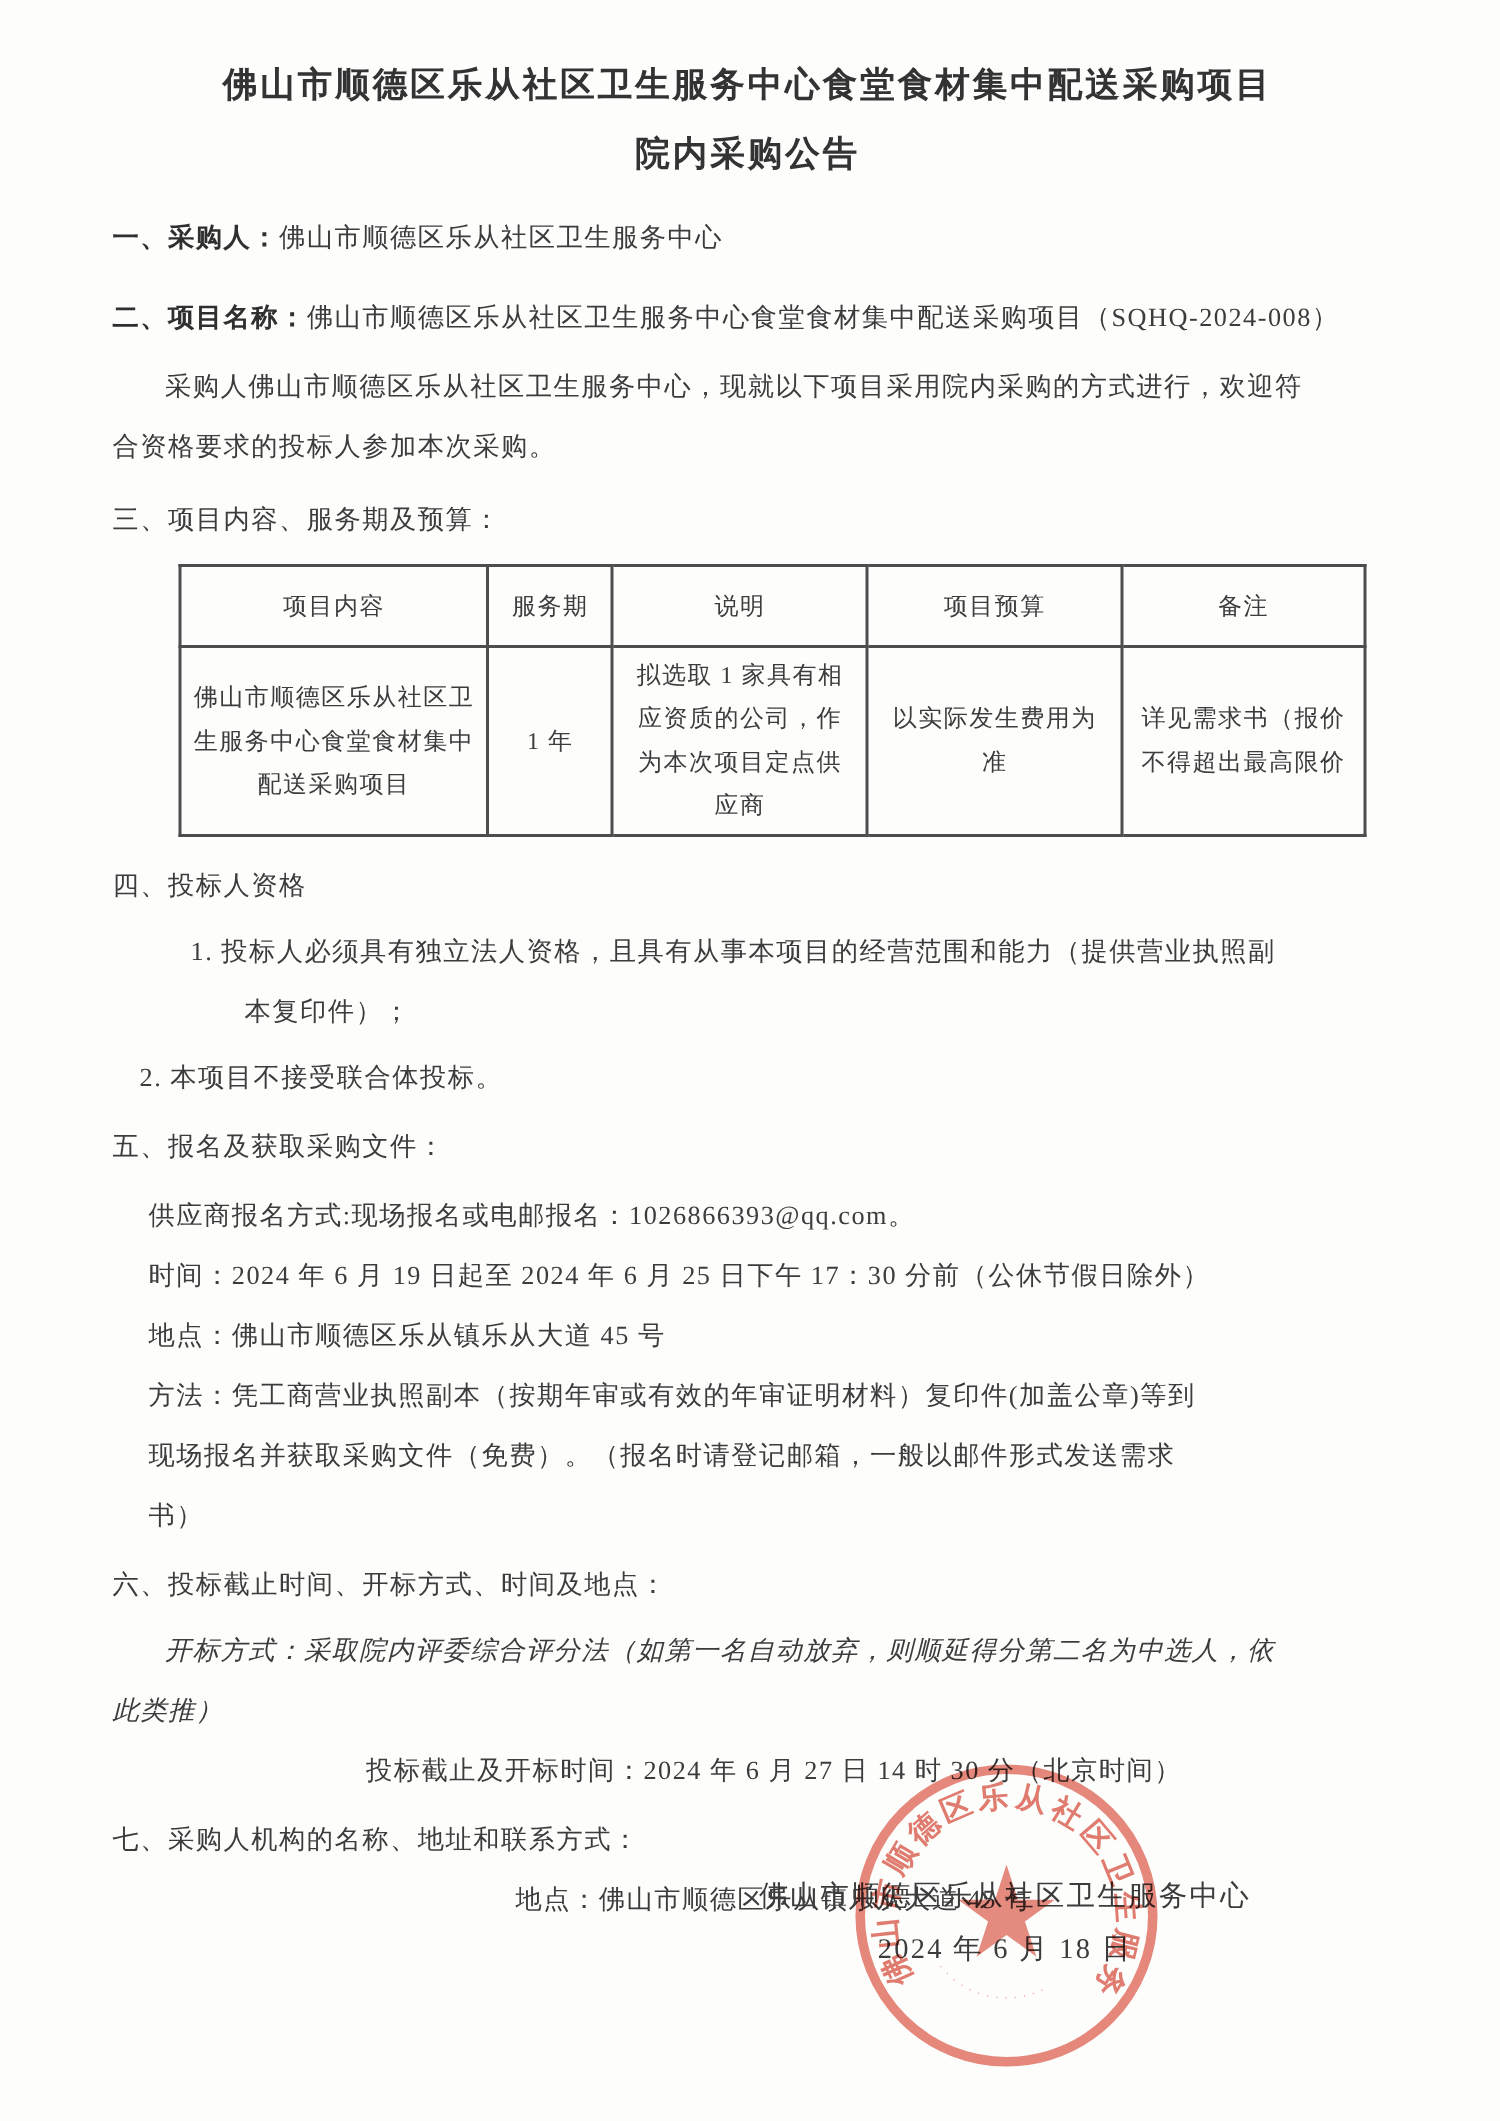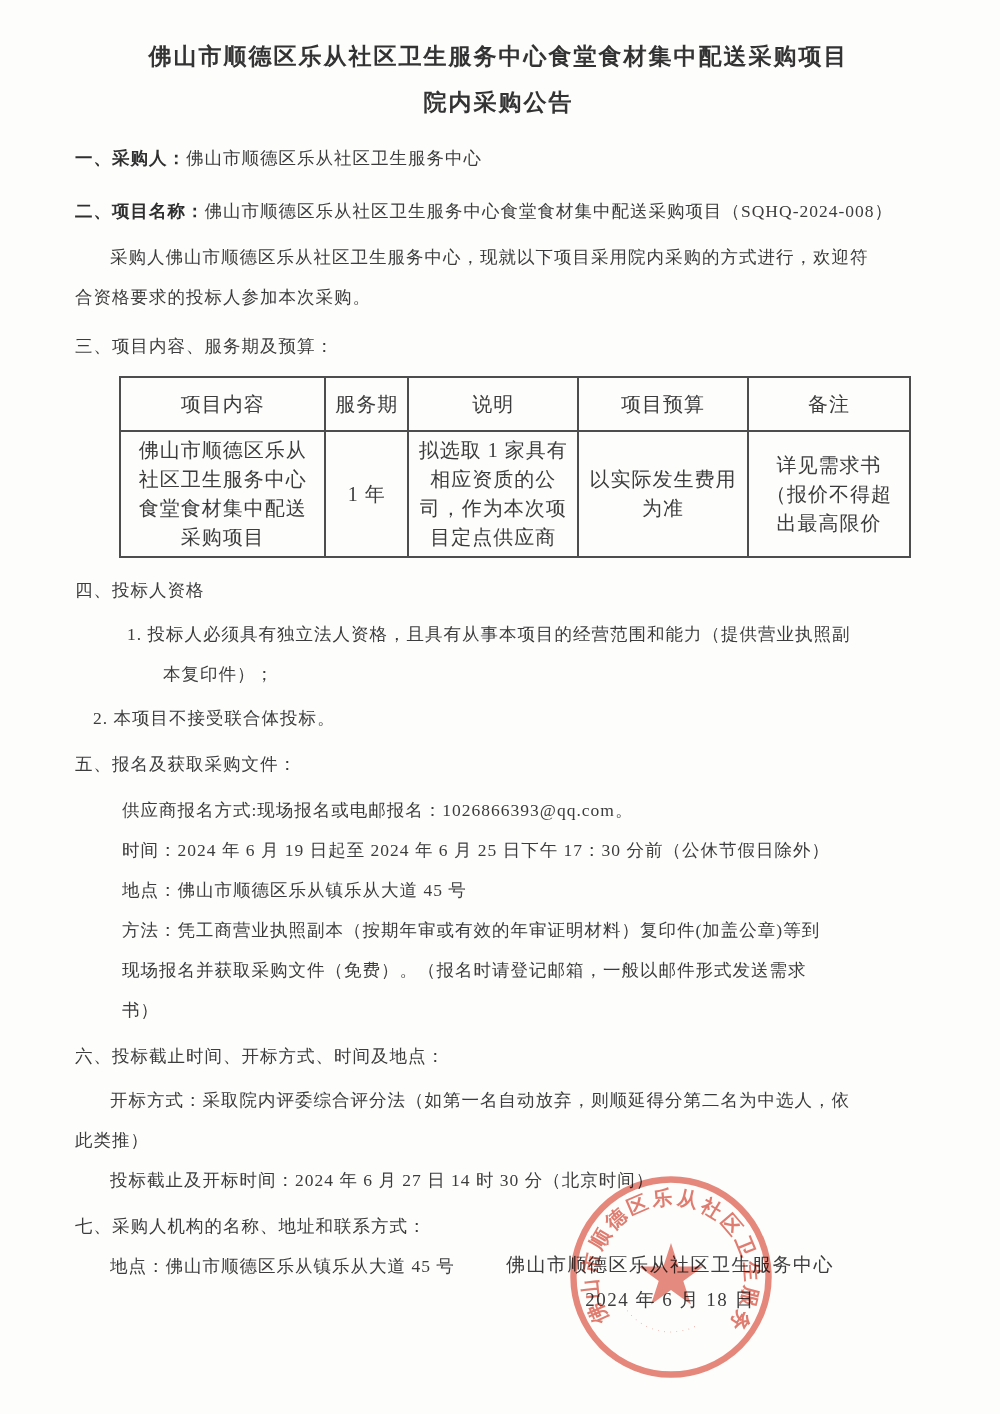--- a/index.html
+++ b/index.html
@@ -25,32 +25,32 @@
   .sec{margin-top:9px;}
   .lbl{font-weight:bold;color:#2f2f2f;}
   .intro{width:800px;text-indent:35px;margin-top:6px;}
   .u{text-underline-offset:4px;}
   table.ptable{
     border-collapse:collapse;margin:10px 0 0 44px;width:792px;
     table-layout:fixed;
   }
   table.ptable th,table.ptable td{
     border:2px solid #4d4d4d;text-align:center;vertical-align:middle;
-    font-size:20px;font-weight:normal;letter-spacing:1px;color:#3c3c3c;
+    font-size:16px;font-weight:normal;letter-spacing:1px;color:#3c3c3c;
     padding:4px 8px;line-height:29px;
   }
   table.ptable th{height:44px;}
   table.ptable td{height:114px;}
   .c1{width:26%;}.c2{width:10.5%;}.c3{width:21.5%;}.c4{width:21.5%;}.c5{width:20.5%;}
   .item1{margin-left:52px;padding-left:36px;text-indent:-36px;width:700px;margin-top:4px;}
   .item2{margin-left:18px;margin-top:4px;}
-  .ind30{margin-left:47px;}
-  .ind35{margin-left:35px;}
+  .ind30{margin-left:24px;}
+  .ind35{margin-left:35px;text-align:center;}
   .method{width:700px;}
-  .openmode{text-indent:35px;width:778px;}
+  .openmode{text-indent:35px;width:778px;font-style:italic;}
   .sig{
     position:absolute;left:450px;top:1247px;width:440px;
     text-align:center;font-size:19px;line-height:35px;letter-spacing:1.5px;color:#3c3c3c;
   }
   .seal{
     position:absolute;left:565px;top:1171px;
     mix-blend-mode:multiply;opacity:.88;
   }
 </style>
 </head>

